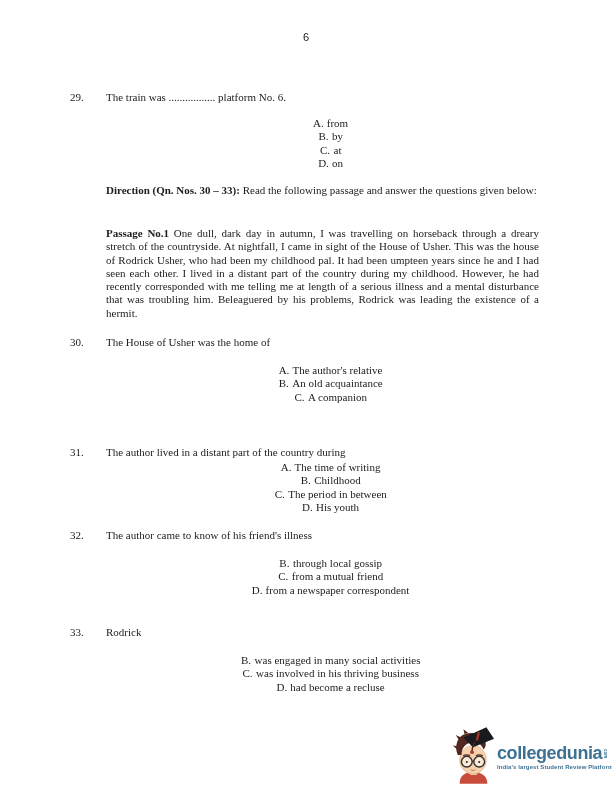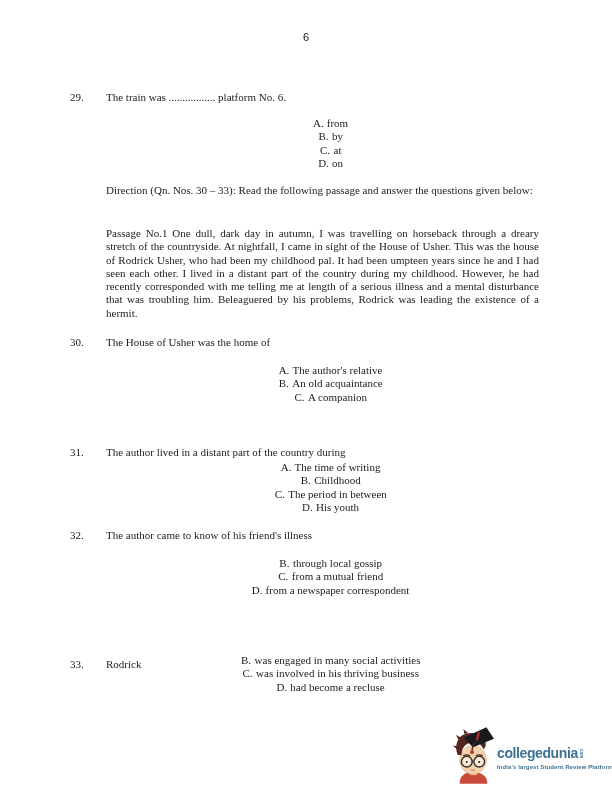--- a/index.html
+++ b/index.html
@@ -27,35 +27,35 @@
   .qnum { display: inline-block; width: 36px; }
   .opts { position: absolute; left: 114px; width: 430px; }
   .option { height: 13.3px; text-align: center; }
   .olabel { display: inline-block; width: 17px; }
   .para {
     position: absolute;
     left: 106px;
     width: 433px;
     text-align: justify;
   }
-  .para b { font-weight: normal; margin-top: 24px; }
+  .para b { font-weight: bold; margin-top: 24px; }
   .logo {
     position: absolute;
     left: 452px;
     top: 726px;
     display: flex;
     align-items: center;
     gap: 3px;
   }
   .logo-text { display: flex; flex-direction: column; }
   .brand-row { display: flex; align-items: flex-start; }
   .brand {
     font-family: "Liberation Sans", sans-serif;
     font-weight: bold;
-    font-size: 14px;
+    font-size: 18px;
     line-height: 20px;
     letter-spacing: -0.4px;
   }
   .domain {
     font-family: "Liberation Sans", sans-serif;
     font-weight: bold;
     font-size: 4.5px;
     line-height: 5px;
     writing-mode: vertical-rl;
     margin-left: 1px;
@@ -118,21 +118,21 @@
 
   <div class="q-row" style="top:529px">
     <span class="qnum">32.</span><span class="qtext">The author came to know of his friend's illness</span>
   </div>
   <div class="opts" style="top:557px">
     <div class="option"><span class="olabel">B.</span><span>through local gossip</span></div>
     <div class="option"><span class="olabel">C.</span><span>from a mutual friend</span></div>
     <div class="option"><span class="olabel">D.</span><span>from a newspaper correspondent</span></div>
   </div>
 
-  <div class="q-row" style="top:658px">
+  <div class="q-row" style="top:626px">
     <span class="qnum">33.</span><span class="qtext">Rodrick</span>
   </div>
   <div class="opts" style="top:654px">
     <div class="option"><span class="olabel">B.</span><span>was engaged in many social activities</span></div>
     <div class="option"><span class="olabel">C.</span><span>was involved in his thriving business</span></div>
     <div class="option"><span class="olabel">D.</span><span>had become a recluse</span></div>
   </div>
 
   <div class="logo">
     <span>

